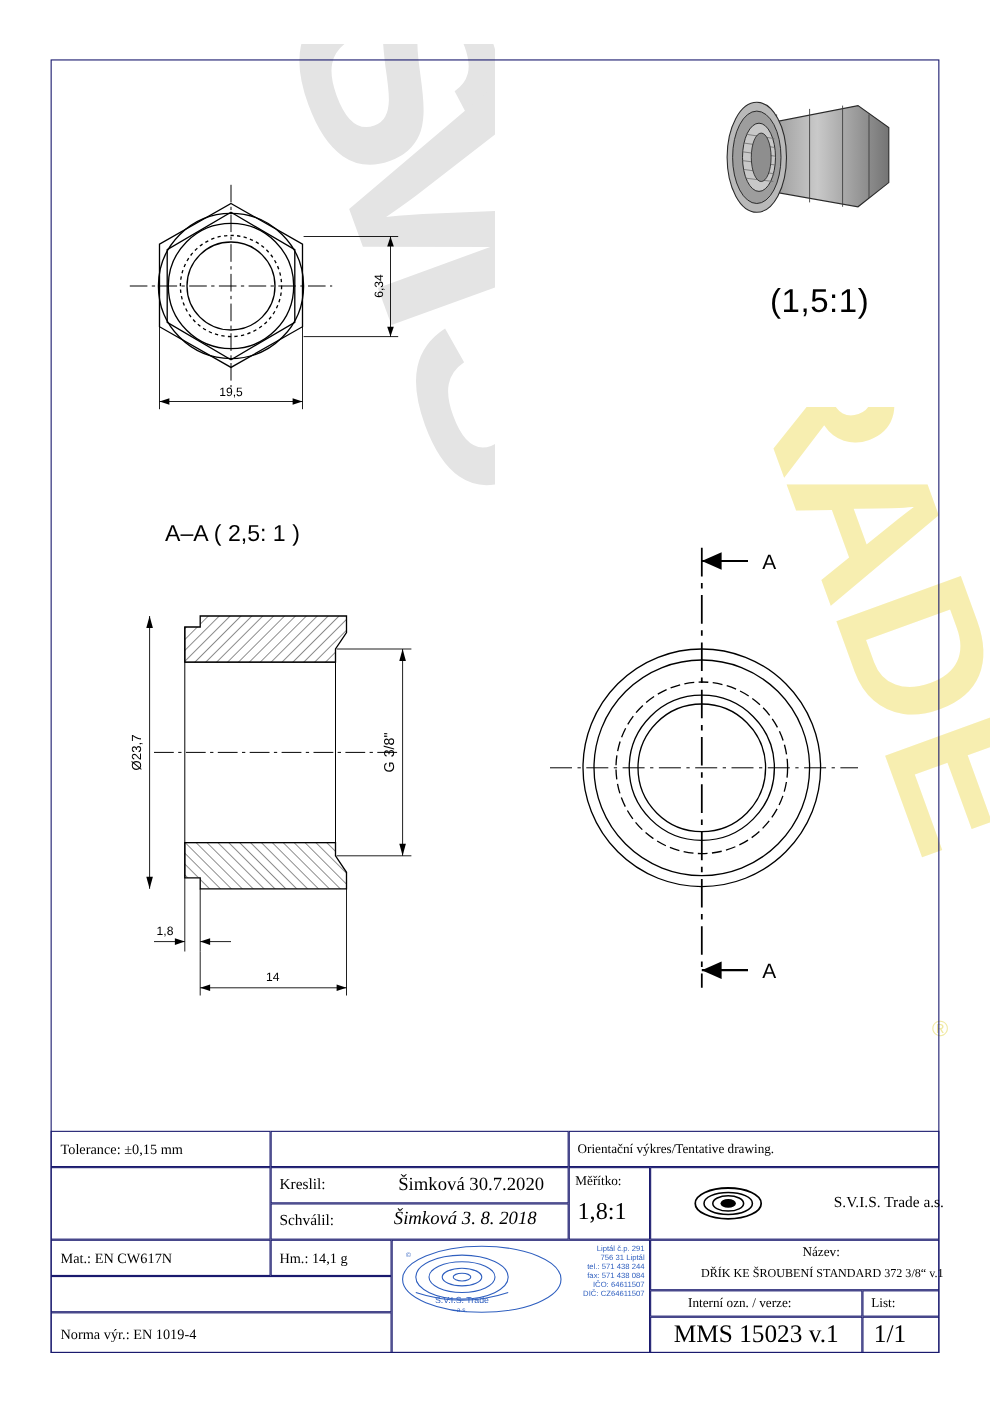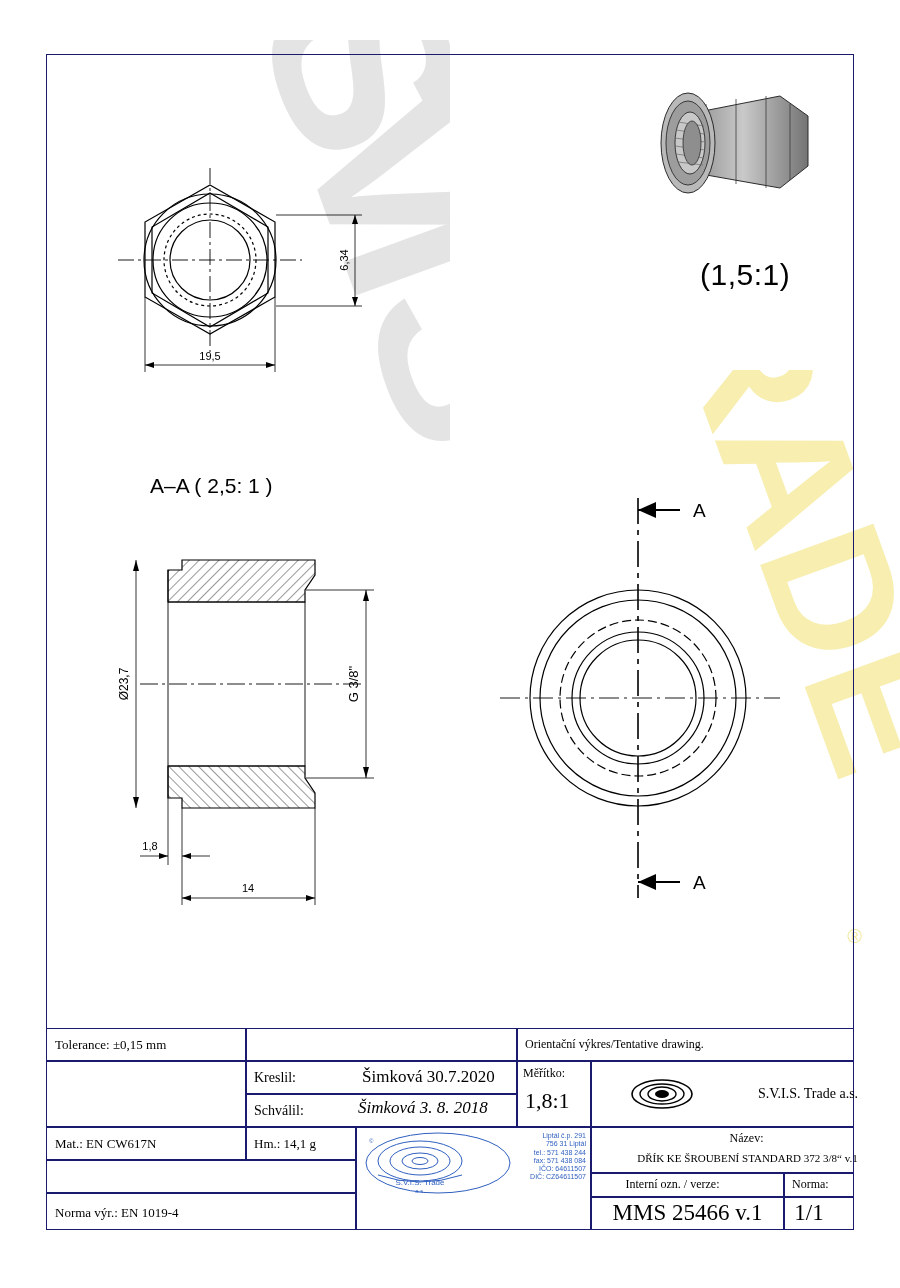--- a/index.html
+++ b/index.html
@@ -284,25 +284,25 @@
     <div class="cell" style="left:545px;top:99px;width:263px;height:46px;"></div>
     <div class="txt" style="left:545px;top:103px;width:263px;text-align:center;font-size:12px;padding-left:24px;">Název:</div>
     <div class="txt" style="left:545px;top:124px;width:313px;text-align:center;font-size:11px;">DŘÍK KE ŠROUBENÍ STANDARD 372 3/8“ v.1</div>
 
     <div class="cell" style="left:0;top:132px;width:310px;height:33px;"></div>
 
     <div class="cell" style="left:545px;top:145px;width:193px;height:24px;"></div>
     <div class="txt" style="left:545px;top:149px;width:163px;text-align:center;font-size:12px;">Interní ozn. / verze:</div>
 
     <div class="cell" style="left:738px;top:145px;width:70px;height:24px;"></div>
-    <div class="txt" style="left:746px;top:149px;font-size:12px;">Norma:</div>
+    <div class="txt" style="left:746px;top:149px;font-size:12px;">List:</div>
 
     <div class="cell" style="left:0;top:165px;width:310px;height:37px;"></div>
     <div class="txt" style="left:9px;top:177px;font-size:13px;">Norma výr.: EN 1019-4</div>
 
     <div class="cell" style="left:545px;top:169px;width:193px;height:33px;"></div>
-    <div class="txt" style="left:545px;top:172px;width:193px;text-align:center;font-size:23px;">MMS 25466 v.1</div>
+    <div class="txt" style="left:545px;top:172px;width:193px;text-align:center;font-size:23px;">MMS 15023 v.1</div>
 
     <div class="cell" style="left:738px;top:169px;width:70px;height:33px;"></div>
     <div class="txt" style="left:738px;top:172px;width:50px;text-align:center;font-size:23px;">1/1</div>
   </div>
 
 </div>
 
 </body></html>

